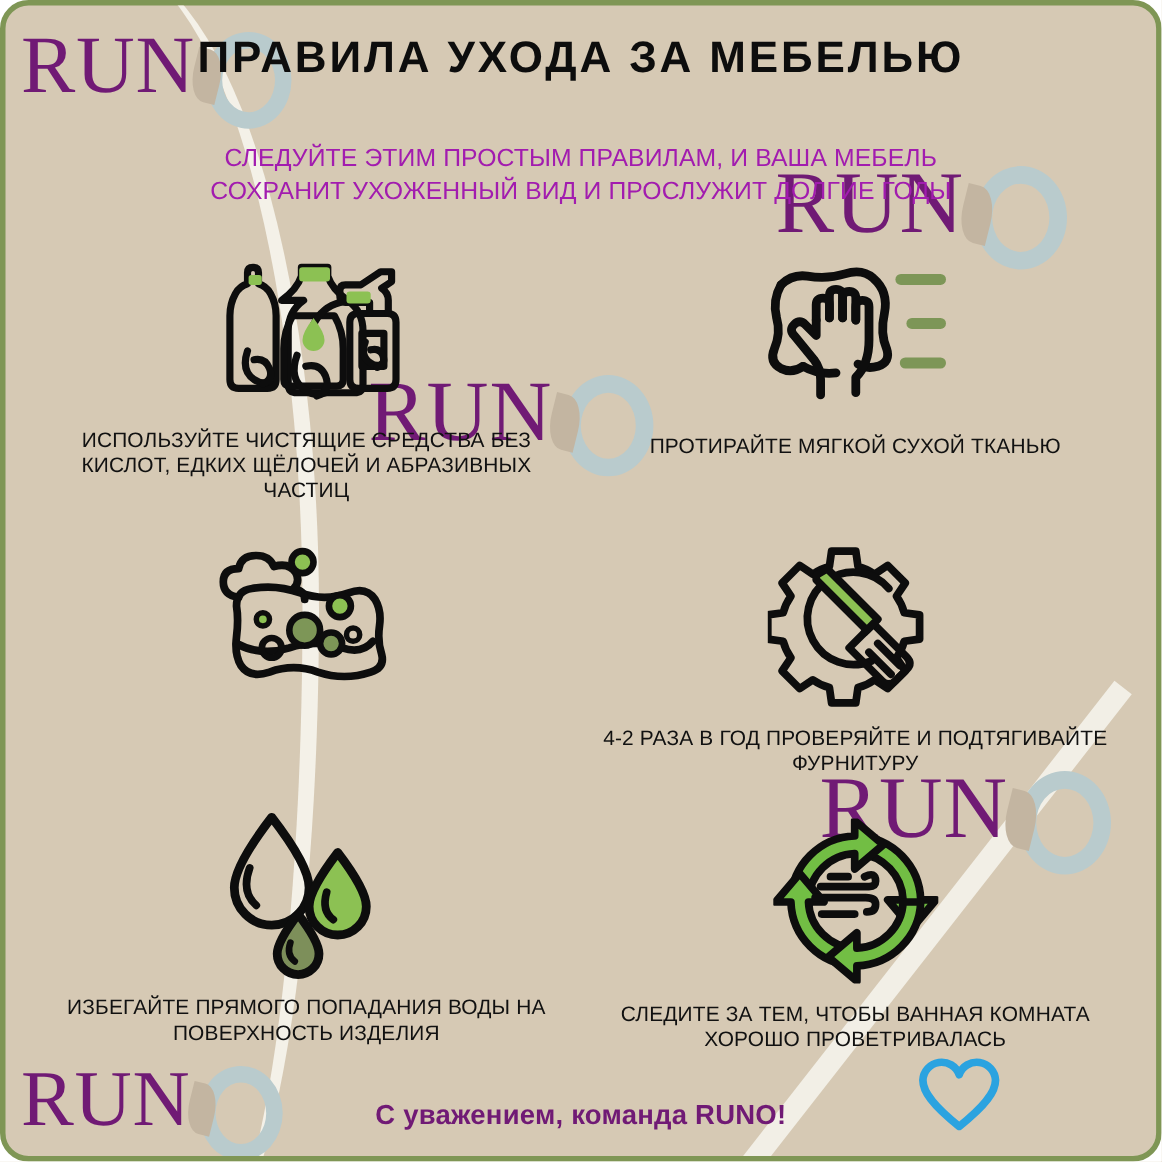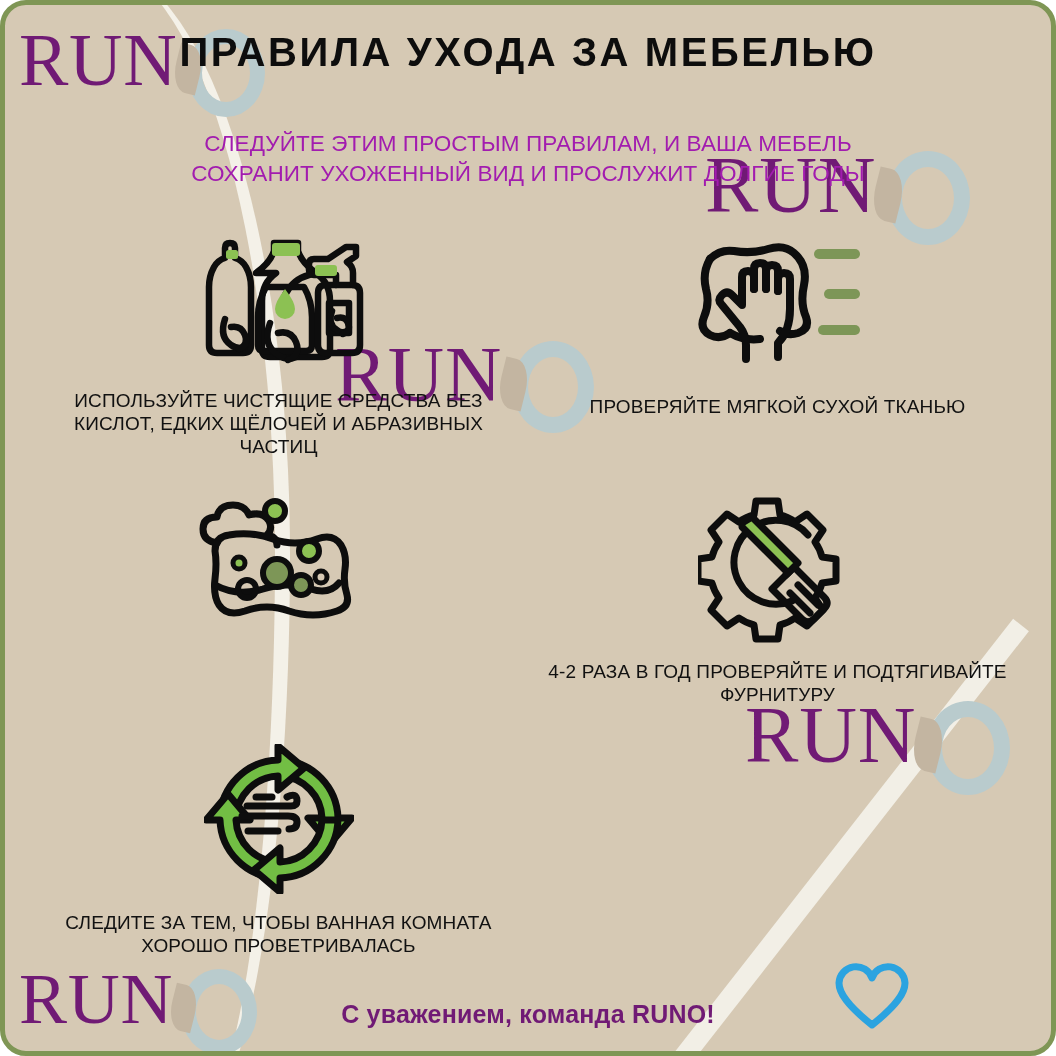--- a/index.html
+++ b/index.html
@@ -276,21 +276,21 @@
             <path d="M78 54 l0 -18 q0 -6 6 -6 q6 0 6 6 l0 20"></path>
             <path d="M90 56 l0 -12 q0 -6 6 -6 q6 0 6 6 l0 30 q0 22 -12 34 l0 14"></path>
             <path d="M54 56 l0 14 l-10 -10 q-5 -5 -10 0 q-5 5 0 10 l18 22 q6 8 6 18 l0 14"></path>
           </g>
 
           <rect x="126" y="14" width="46" height="10" rx="5" fill="#7d9657"></rect>
           <rect x="136" y="54" width="36" height="10" rx="5" fill="#7d9657"></rect>
           <rect x="130" y="90" width="42" height="10" rx="5" fill="#7d9657"></rect>
         </svg>
       </div>
-      <div class="cell-caption">ПРОВЕРЯЙТЕ МЯГКОЙ СУХОЙ ТКАНЬЮ</div>
+      <div class="cell-caption">ПРОТИРАЙТЕ МЯГКОЙ СУХОЙ ТКАНЬЮ</div>
     </div>
   </div>
 
   <div class="grid row-b">
 
     <div class="cell">
       <div class="cell-icon">
         <svg width="180" height="150" viewBox="0 0 180 150" fill="none">
           <g stroke="#0d0d0d" stroke-width="7" stroke-linecap="round" stroke-linejoin="round" fill="none">
 
@@ -328,20 +328,36 @@
 
           <path d="M44 30 l10 -6 l46 46 l-10 10 l-46 -46 z" fill="#8cc153" stroke="#0d0d0d" stroke-width="7" stroke-linejoin="round"></path>
         </svg>
       </div>
       <div class="cell-caption">4-2 РАЗА В ГОД ПРОВЕРЯЙТЕ И ПОДТЯГИВАЙТЕ ФУРНИТУРУ</div>
     </div>
   </div>
 
   <div class="grid row-c">
 
+    <div class="cell">
+      <div class="cell-icon">
+        <svg width="180" height="160" viewBox="0 0 180 160" fill="none">
+
+          <path d="M58 10 q34 44 34 64 a34 34 0 0 1 -68 0 q0 -20 34 -64 z" fill="none" stroke="#0d0d0d" stroke-width="8" stroke-linejoin="round"></path>
+          <path d="M38 56 q-8 22 6 34" fill="none" stroke="#0d0d0d" stroke-width="7" stroke-linecap="round"></path>
+
+          <path d="M118 42 q26 34 26 49 a26 26 0 0 1 -52 0 q0 -15 26 -49 z" fill="#8cc153" stroke="#0d0d0d" stroke-width="8" stroke-linejoin="round"></path>
+          <path d="M108 78 q-5 17 6 25" fill="none" stroke="#0d0d0d" stroke-width="7" stroke-linecap="round"></path>
+
+          <path d="M82 98 q19 25 19 36 a19 19 0 0 1 -38 0 q0 -11 19 -36 z" fill="#7d8f5a" stroke="#0d0d0d" stroke-width="8" stroke-linejoin="round"></path>
+          <path d="M75 124 q-4 11 4 17" fill="none" stroke="#0d0d0d" stroke-width="6" stroke-linecap="round"></path>
+        </svg>
+      </div>
+      <div class="cell-caption">ИЗБЕГАЙТЕ ПРЯМОГО ПОПАДАНИЯ ВОДЫ НА ПОВЕРХНОСТЬ ИЗДЕЛИЯ</div>
+    </div>
 
     <div class="cell c-vent">
       <div class="cell-icon">
         <svg width="150" height="150" viewBox="0 0 150 150" fill="none">
 
           <path d="M78 16 a60 60 0 0 1 56 58 l14 0 l-22 26 l-22 -26 l14 0 a44 44 0 0 0 -40 -42 z" fill="#72be44" stroke="#0d0d0d" stroke-width="7" stroke-linejoin="round"></path>
 
           <path d="M16 74 a60 60 0 0 1 58 -58 l0 -14 l26 22 l-26 22 l0 -14 a44 44 0 0 0 -42 42 z" fill="#72be44" stroke="#0d0d0d" stroke-width="7" stroke-linejoin="round"></path>
 
           <path d="M74 134 a60 60 0 0 1 -58 -58 l-14 0 l22 -26 l22 26 l-14 0 a44 44 0 0 0 42 42 z" fill="#72be44" stroke="#0d0d0d" stroke-width="7" stroke-linejoin="round"></path>

